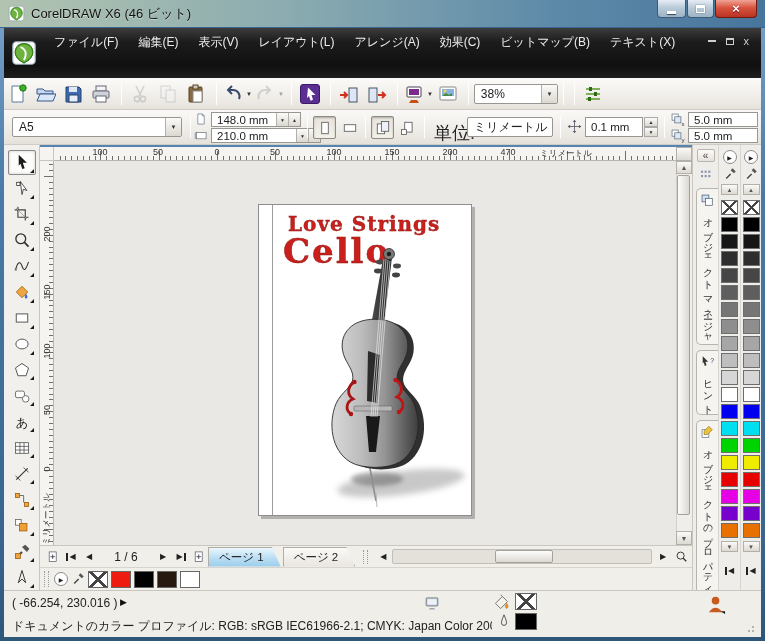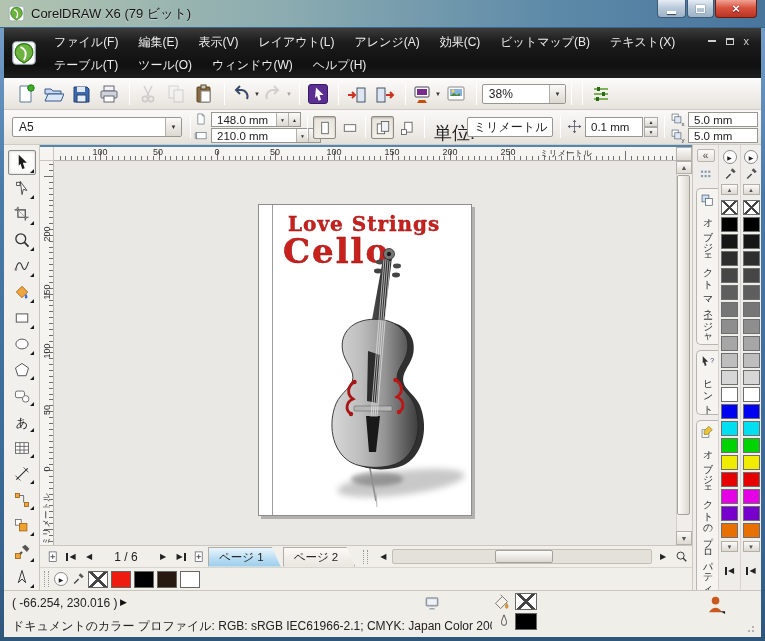--- a/index.html
+++ b/index.html
@@ -19,21 +19,21 @@
 .g-x{color:#fff;font-weight:bold;font-size:13px;text-shadow:0 1px 1px #601}
 
 .menubar{left:4px;top:28px;width:757px;height:50px;background:linear-gradient(180deg,#3c3c3c,#1c1c1c 28%,#101010 75%,#1e1e1e)}
 .menurow{position:absolute;left:40px;display:flex;height:24px;align-items:center}
 .menu-item{color:#ececec;padding:0 10px;font-size:12px;white-space:nowrap;cursor:default}
 .mdi{position:absolute;right:12px;top:8px;display:flex;align-items:center;gap:10px}
 .mdi .m1{width:8px;height:2px;background:#cfcfcf}
 .mdi .m2{width:8px;height:7px;border:1px solid #cfcfcf;border-top:2px solid #cfcfcf}
 .mdi .m3{color:#cfcfcf;font-size:11px;line-height:10px}
 
-.toolbar{left:4px;top:78px;width:757px;height:32px;background:linear-gradient(#fcfbf9,#eeebe6 70%,#e6e2dc);border-bottom:1px solid #cfccc6;display:flex;align-items:center;padding-left:8px}
+.toolbar{left:4px;top:78px;width:757px;height:32px;background:linear-gradient(#fcfbf9,#eeebe6 70%,#e6e2dc);border-bottom:1px solid #cfccc6;display:flex;align-items:center;}
 .tbtn{min-width:26px;height:26px;display:flex;align-items:center;justify-content:center;border-radius:2px;margin-right:2px}
 .tbtn.dis{opacity:.4;filter:grayscale(.8)}
 .tsep{width:1px;height:22px;background:#c6c3bd;border-right:1px solid #fff;margin:0 5px}
 .ddarrow{font-size:6px;color:#333;margin-left:2px}
 .combo{background:#fff;border:1px solid #989691;height:20px;display:flex;align-items:center;border-radius:2px;overflow:hidden}
 .combo .cval{padding:0 6px;flex:1;font-size:12px;white-space:nowrap}
 .combo .cbtn{width:16px;height:100%;background:linear-gradient(#fafaf8,#dcd8d1);border-left:1px solid #b3b0aa;display:flex;align-items:center;justify-content:center;font-size:6px;color:#333}
 .snapbtn{display:flex;align-items:center;padding:0 8px;height:24px;font-size:12px;color:#222;gap:6px}
 
 .propbar{left:4px;top:110px;width:757px;height:35px;background:linear-gradient(#faf9f7,#ece9e4 75%,#e4e0da);border-bottom:1px solid #cfccc6}
@@ -104,21 +104,21 @@
 <body>
 
 <div class="titlebar abs">
   <span style="margin-left:8px">
       <svg width="17" height="17" viewBox="0 0 22 22">
         <rect x="1.5" y="1.5" width="19" height="19" rx="3" fill="#fff" stroke="#9ab"></rect>
         <path d="M11,3 C16,3 18.5,7 18.5,10.5 C18.5,15 14.5,17.5 11,19.5 C7.5,17.5 3.5,15 3.5,10.5 C3.5,7 6,3 11,3 Z" fill="#6db33f" stroke="#2e7a1a"></path>
         <path d="M8,6 C13,8 13.5,12 11,17" fill="none" stroke="#fff" stroke-width="1.6"></path>
       </svg>
     </span>
-  <span class="ttl">CorelDRAW X6 (79 ビット)</span>
+  <span class="ttl">CorelDRAW X6 (46 ビット)</span>
   <div class="winbtns">
     <div class="wb" style="width:29px">
         <div class="g-min"></div>
       </div>
     <div class="wb" style="width:27px">
         <div class="g-max"></div>
       </div>
     <div class="wb close" style="width:42px">
         <span class="g-x">×</span>
       </div>
@@ -135,26 +135,20 @@
     </span>
   <div class="menurow" style="top:2px" id="menu-row1">
       <div class="menu-item">ファイル(F)</div>
       <div class="menu-item">編集(E)</div>
       <div class="menu-item">表示(V)</div>
       <div class="menu-item">レイアウト(L)</div>
       <div class="menu-item">アレンジ(A)</div>
       <div class="menu-item">効果(C)</div>
       <div class="menu-item">ビットマップ(B)</div>
       <div class="menu-item">テキスト(X)</div>
-    </div>
-  <div class="menurow" style="top:25px" id="menu-row2">
-      <div class="menu-item">テーブル(T)</div>
-      <div class="menu-item">ツール(O)</div>
-      <div class="menu-item">ウィンドウ(W)</div>
-      <div class="menu-item">ヘルプ(H)</div>
     </div>
   <div class="mdi">
     <span class="m1"></span>
     <span class="m2"></span>
     <span class="m3">x</span>
   </div>
 </div>
 
 <div class="toolbar abs" id="toolbar-items">
     <div class="tbtn">
@@ -615,21 +609,21 @@
     <div class="tick" style="left: 606.1px; bottom: 0px; width: 1px; height: 4px;"></div>
     <div class="tick" style="left: 611.9px; bottom: 0px; width: 1px; height: 4px;"></div>
     <div class="tick" style="left: 617.7px; bottom: 0px; width: 1px; height: 4px;"></div>
     <span class="rlabel" style="left: 34px;">100</span>
     <span class="rlabel" style="left: 92px;">50</span>
     <span class="rlabel" style="left: 151px;">0</span>
     <span class="rlabel" style="left: 209px;">50</span>
     <span class="rlabel" style="left: 268px;">100</span>
     <span class="rlabel" style="left: 326px;">150</span>
     <span class="rlabel" style="left: 384px;">200</span>
-    <span class="rlabel" style="left: 442px;">250</span>
+    <span class="rlabel" style="left: 442px;">470</span>
     <span class="runit" style="left: 486px; top: 1px;">ミリメートル</span>
   </div>
 <div class="vruler abs" id="vruler">
     <div class="tick" style="top: 3.2px; right: 0px; height: 1px; width: 4px;"></div>
     <div class="tick" style="top: 9.1px; right: 0px; height: 1px; width: 4px;"></div>
     <div class="tick" style="top: 15px; right: 0px; height: 1px; width: 9px;"></div>
     <div class="tick" style="top: 20.9px; right: 0px; height: 1px; width: 4px;"></div>
     <div class="tick" style="top: 26.8px; right: 0px; height: 1px; width: 4px;"></div>
     <div class="tick" style="top: 32.6px; right: 0px; height: 1px; width: 4px;"></div>
     <div class="tick" style="top: 38.5px; right: 0px; height: 1px; width: 4px;"></div>

